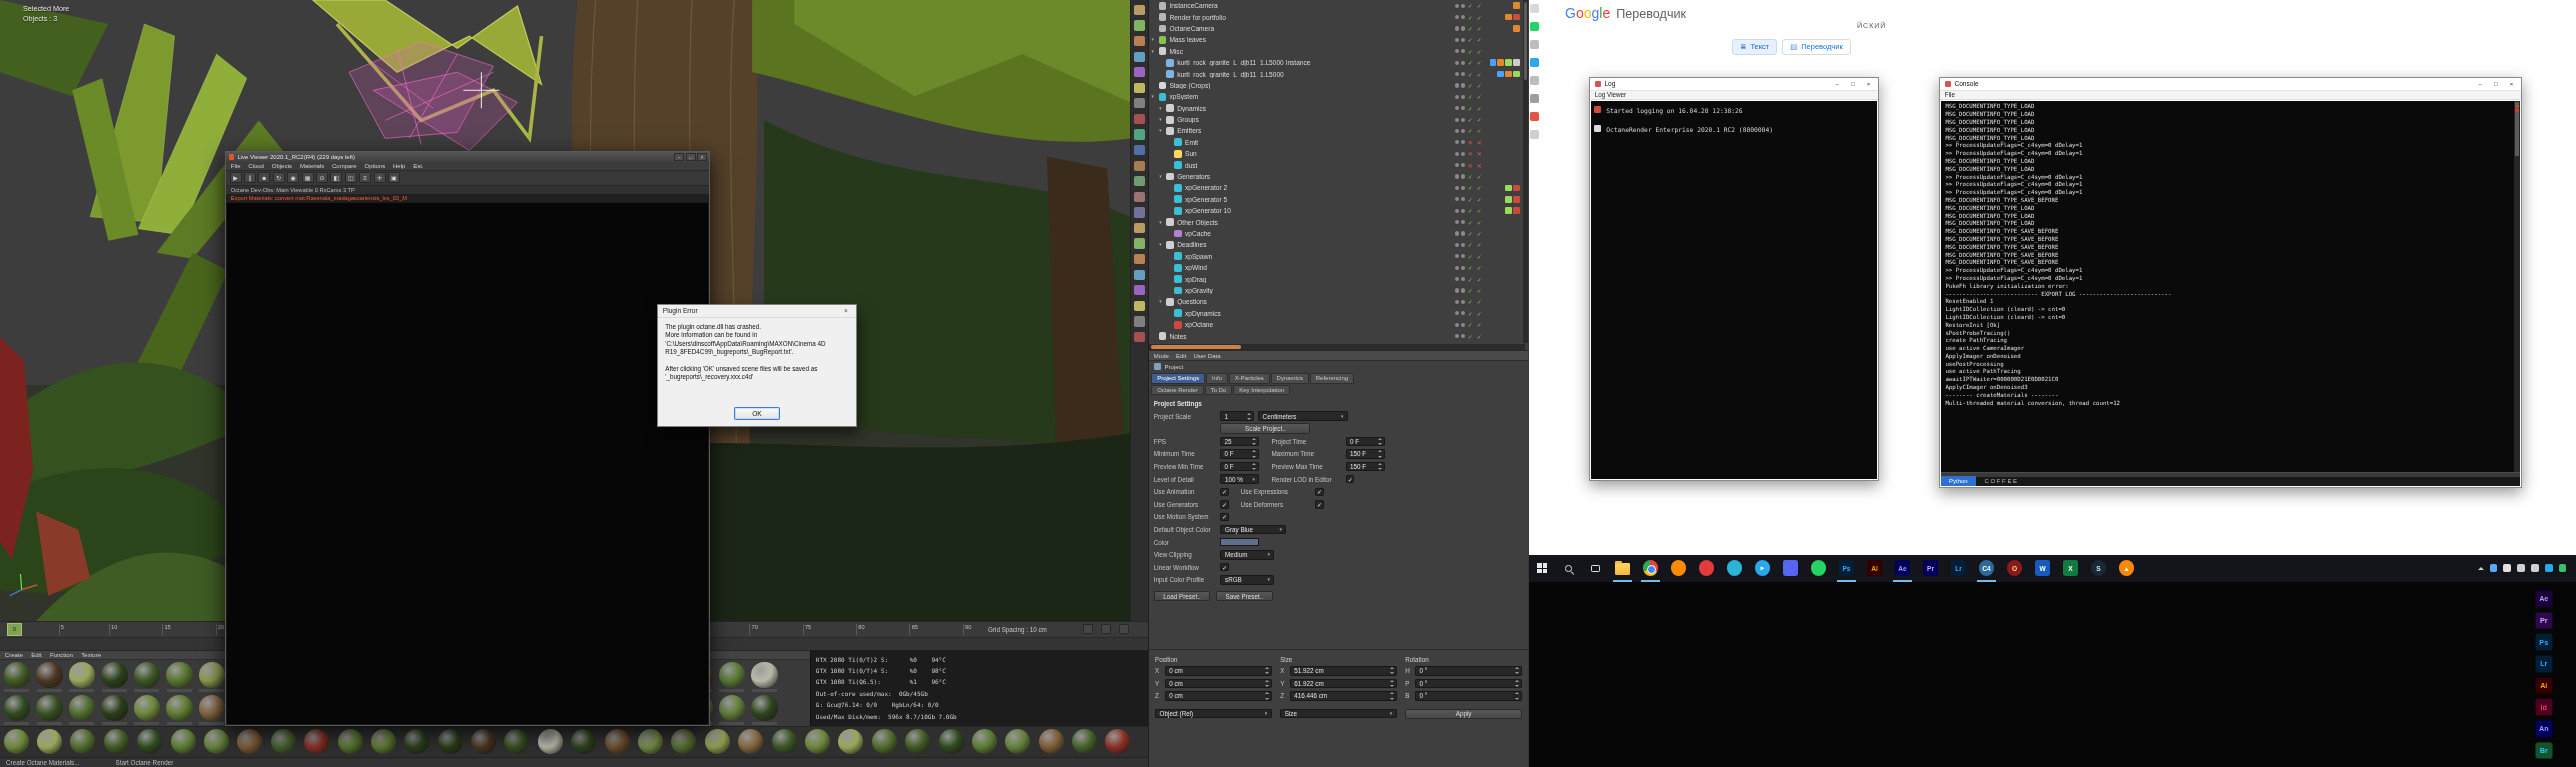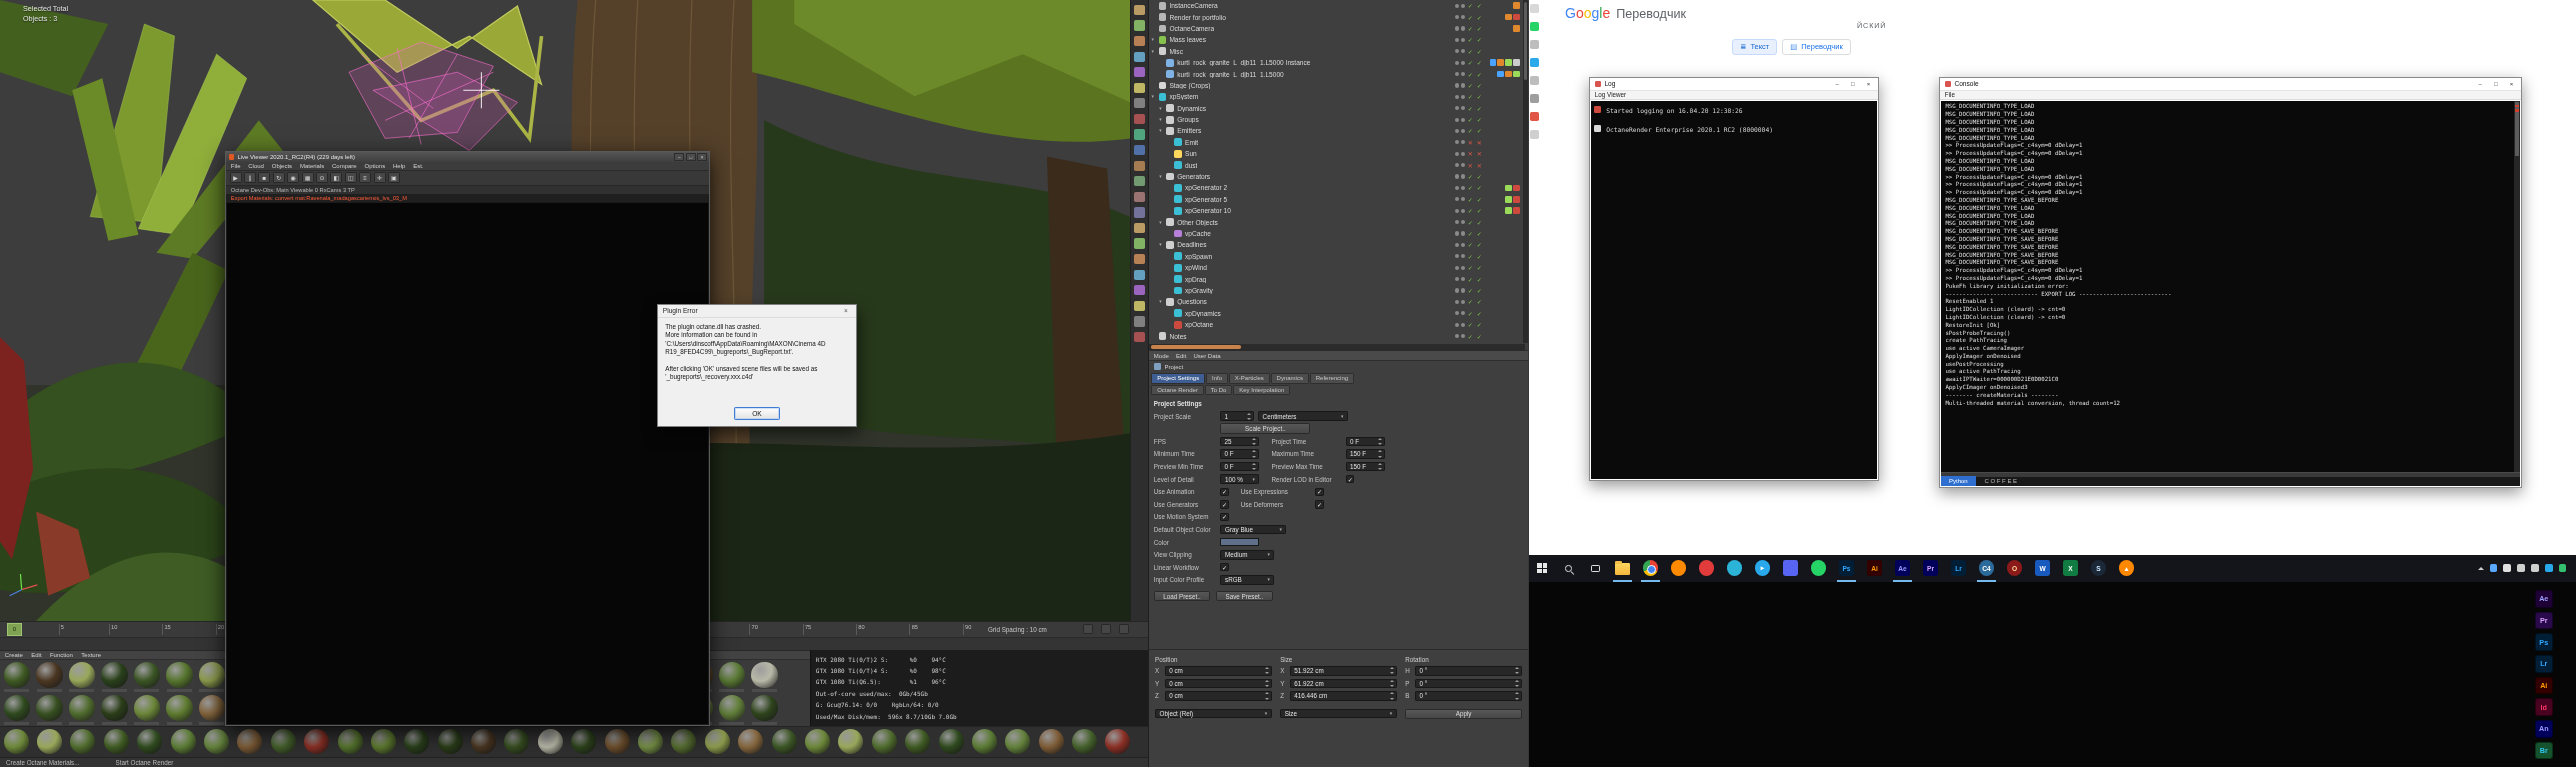--- a/index.html
+++ b/index.html
@@ -226,21 +226,21 @@
           <path d="M0,560 L40,600 L55,780 L20,930 L0,900 Z" fill="#7c2320"></path>
           <path d="M60,850 L130,880 L150,960 L80,990 Z" fill="#8a3a28"></path>
         </g>
         <g transform="translate(36,980)" stroke-width="2">
           <line x2="26" y2="-8" stroke="#e34f4f"></line>
             <line x2="-2" y2="-26" stroke="#6fe34f"></line>
             <line x2="-20" y2="10" stroke="#4f7fe3"></line>
         </g>
       </svg>
       <div class="hud abs">
-        <div>Selected Total</div>
+        <div>Selected More</div>
         <div>Objects : 3</div>
       </div>
     </div>
 
     <div id="toolstrip" class="abs">
         <div class="tool-ic" style="background: rgb(202, 167, 106);"></div>
         <div class="tool-ic" style="background: rgb(140, 194, 106);"></div>
         <div class="tool-ic" style="background: rgb(200, 138, 90);"></div>
         <div class="tool-ic" style="background: rgb(106, 172, 207);"></div>
         <div class="tool-ic" style="background: rgb(167, 106, 207);"></div>

